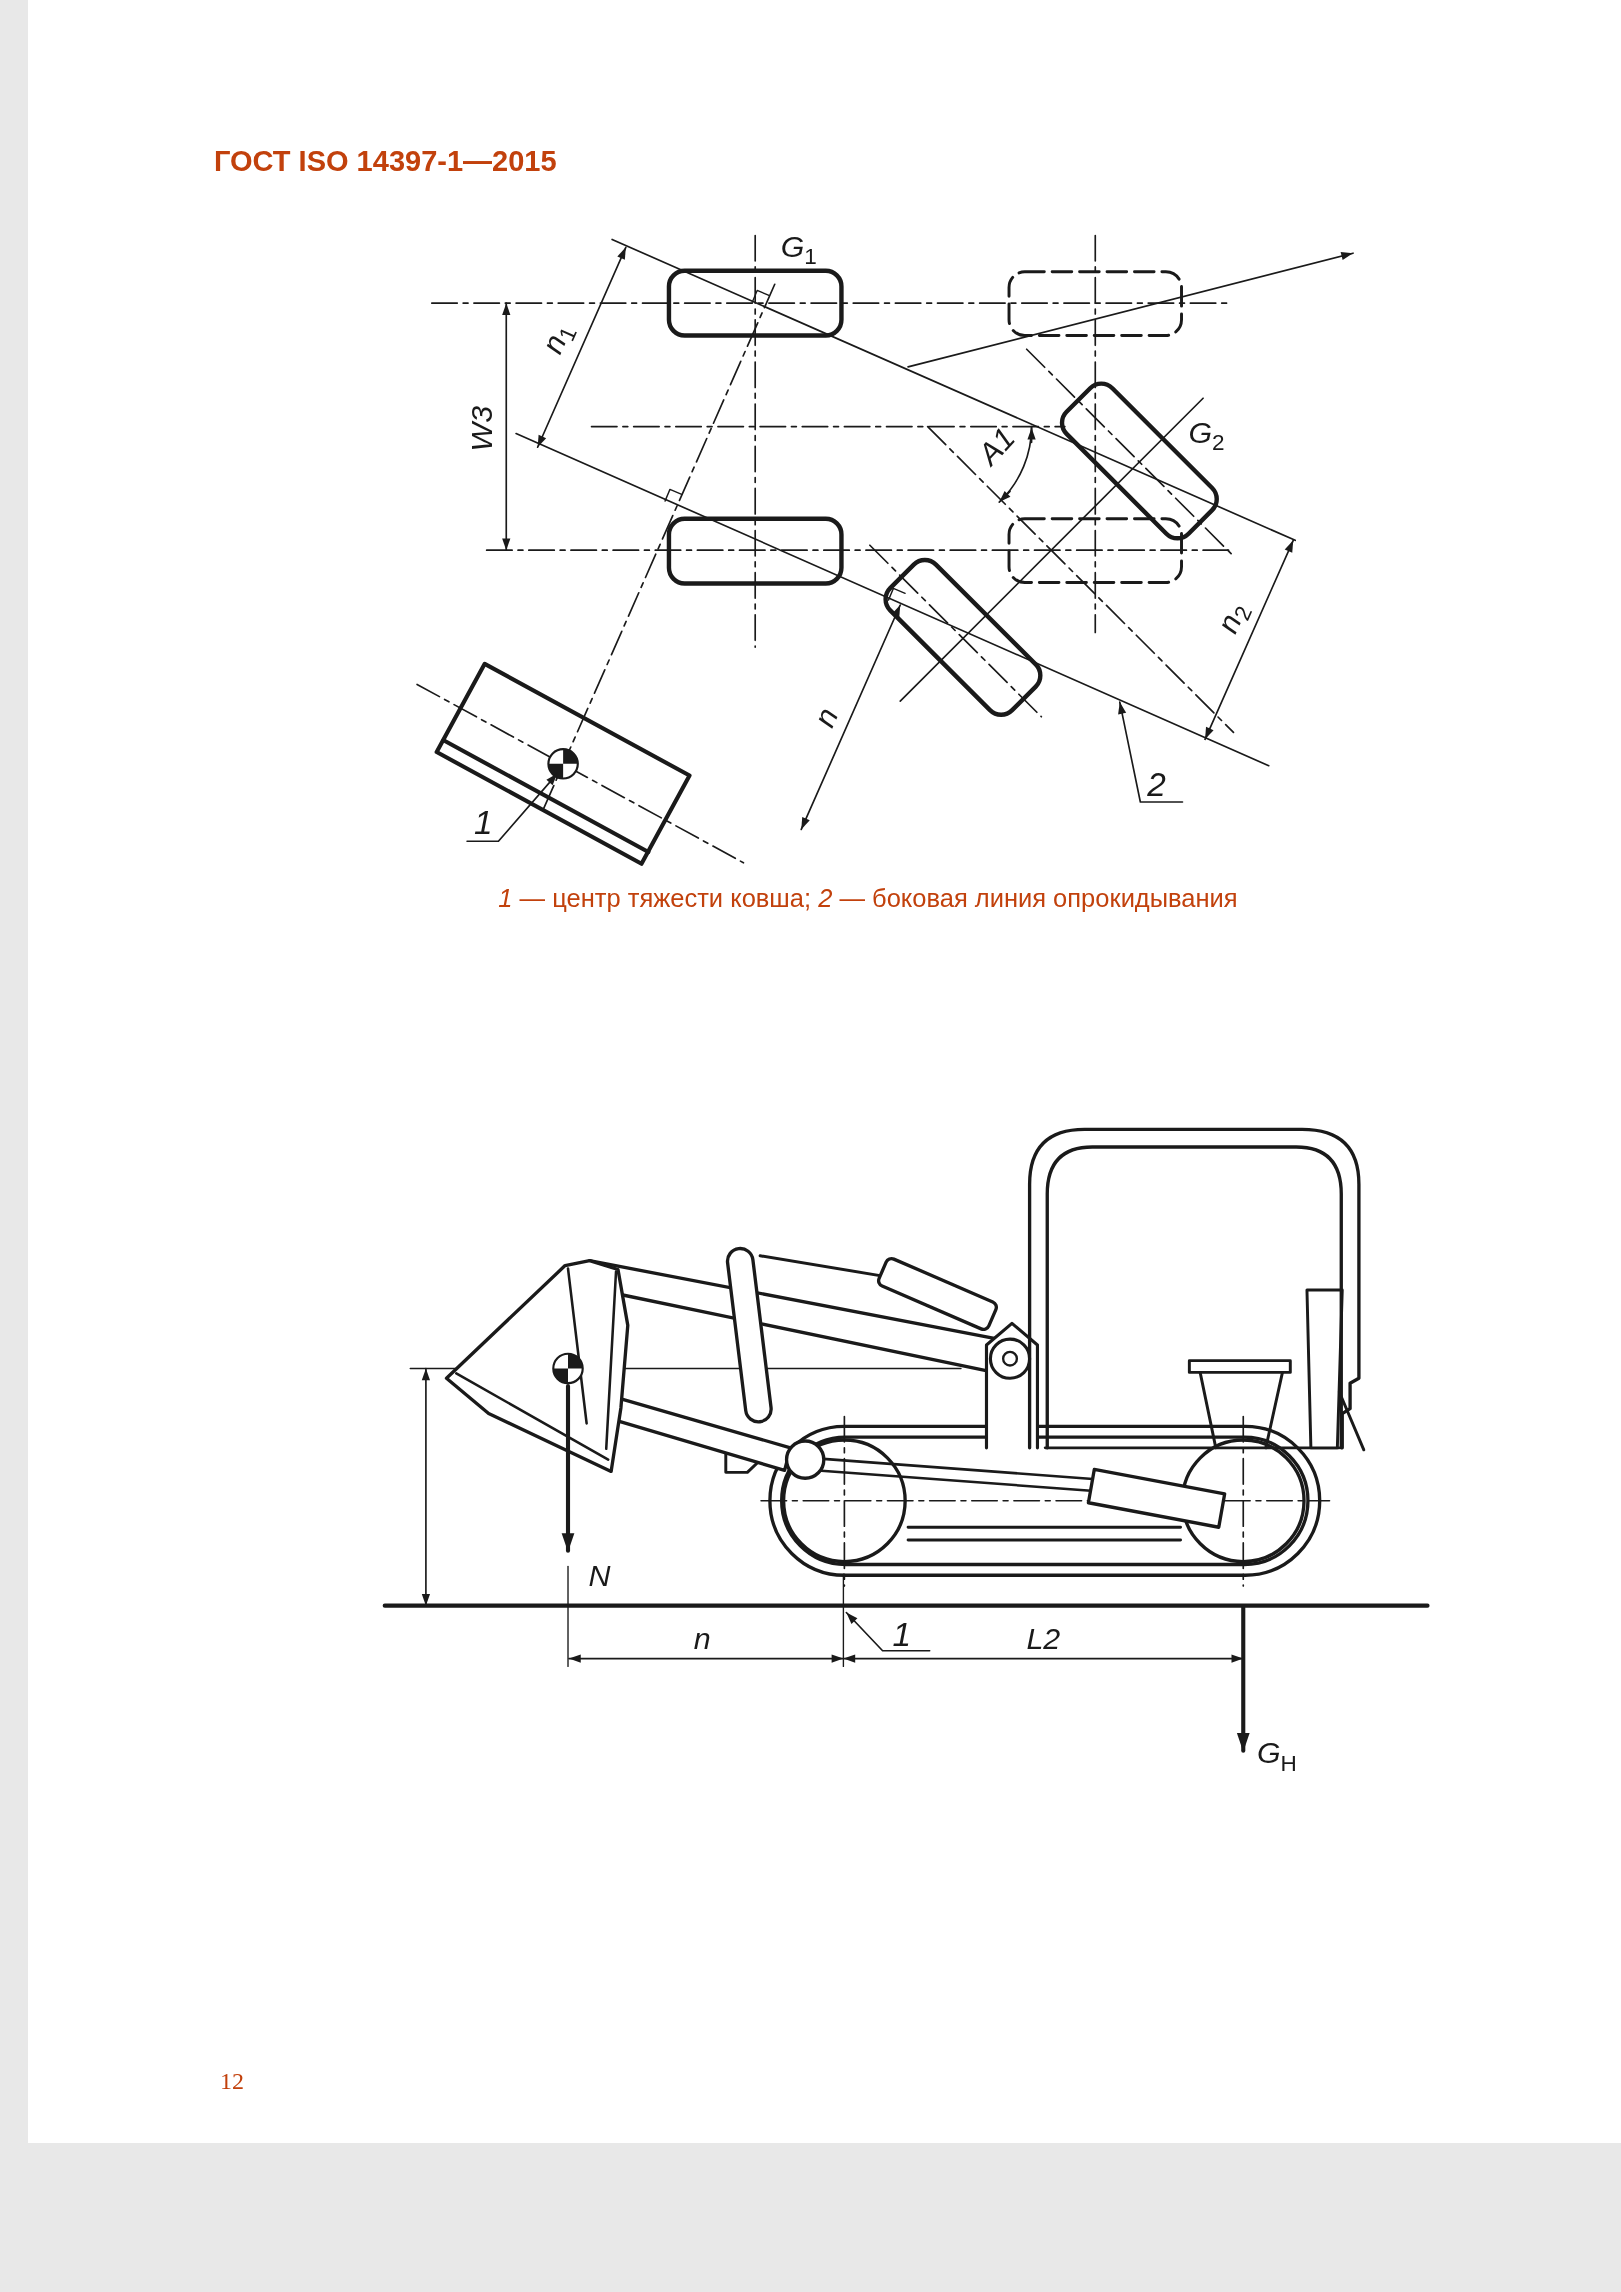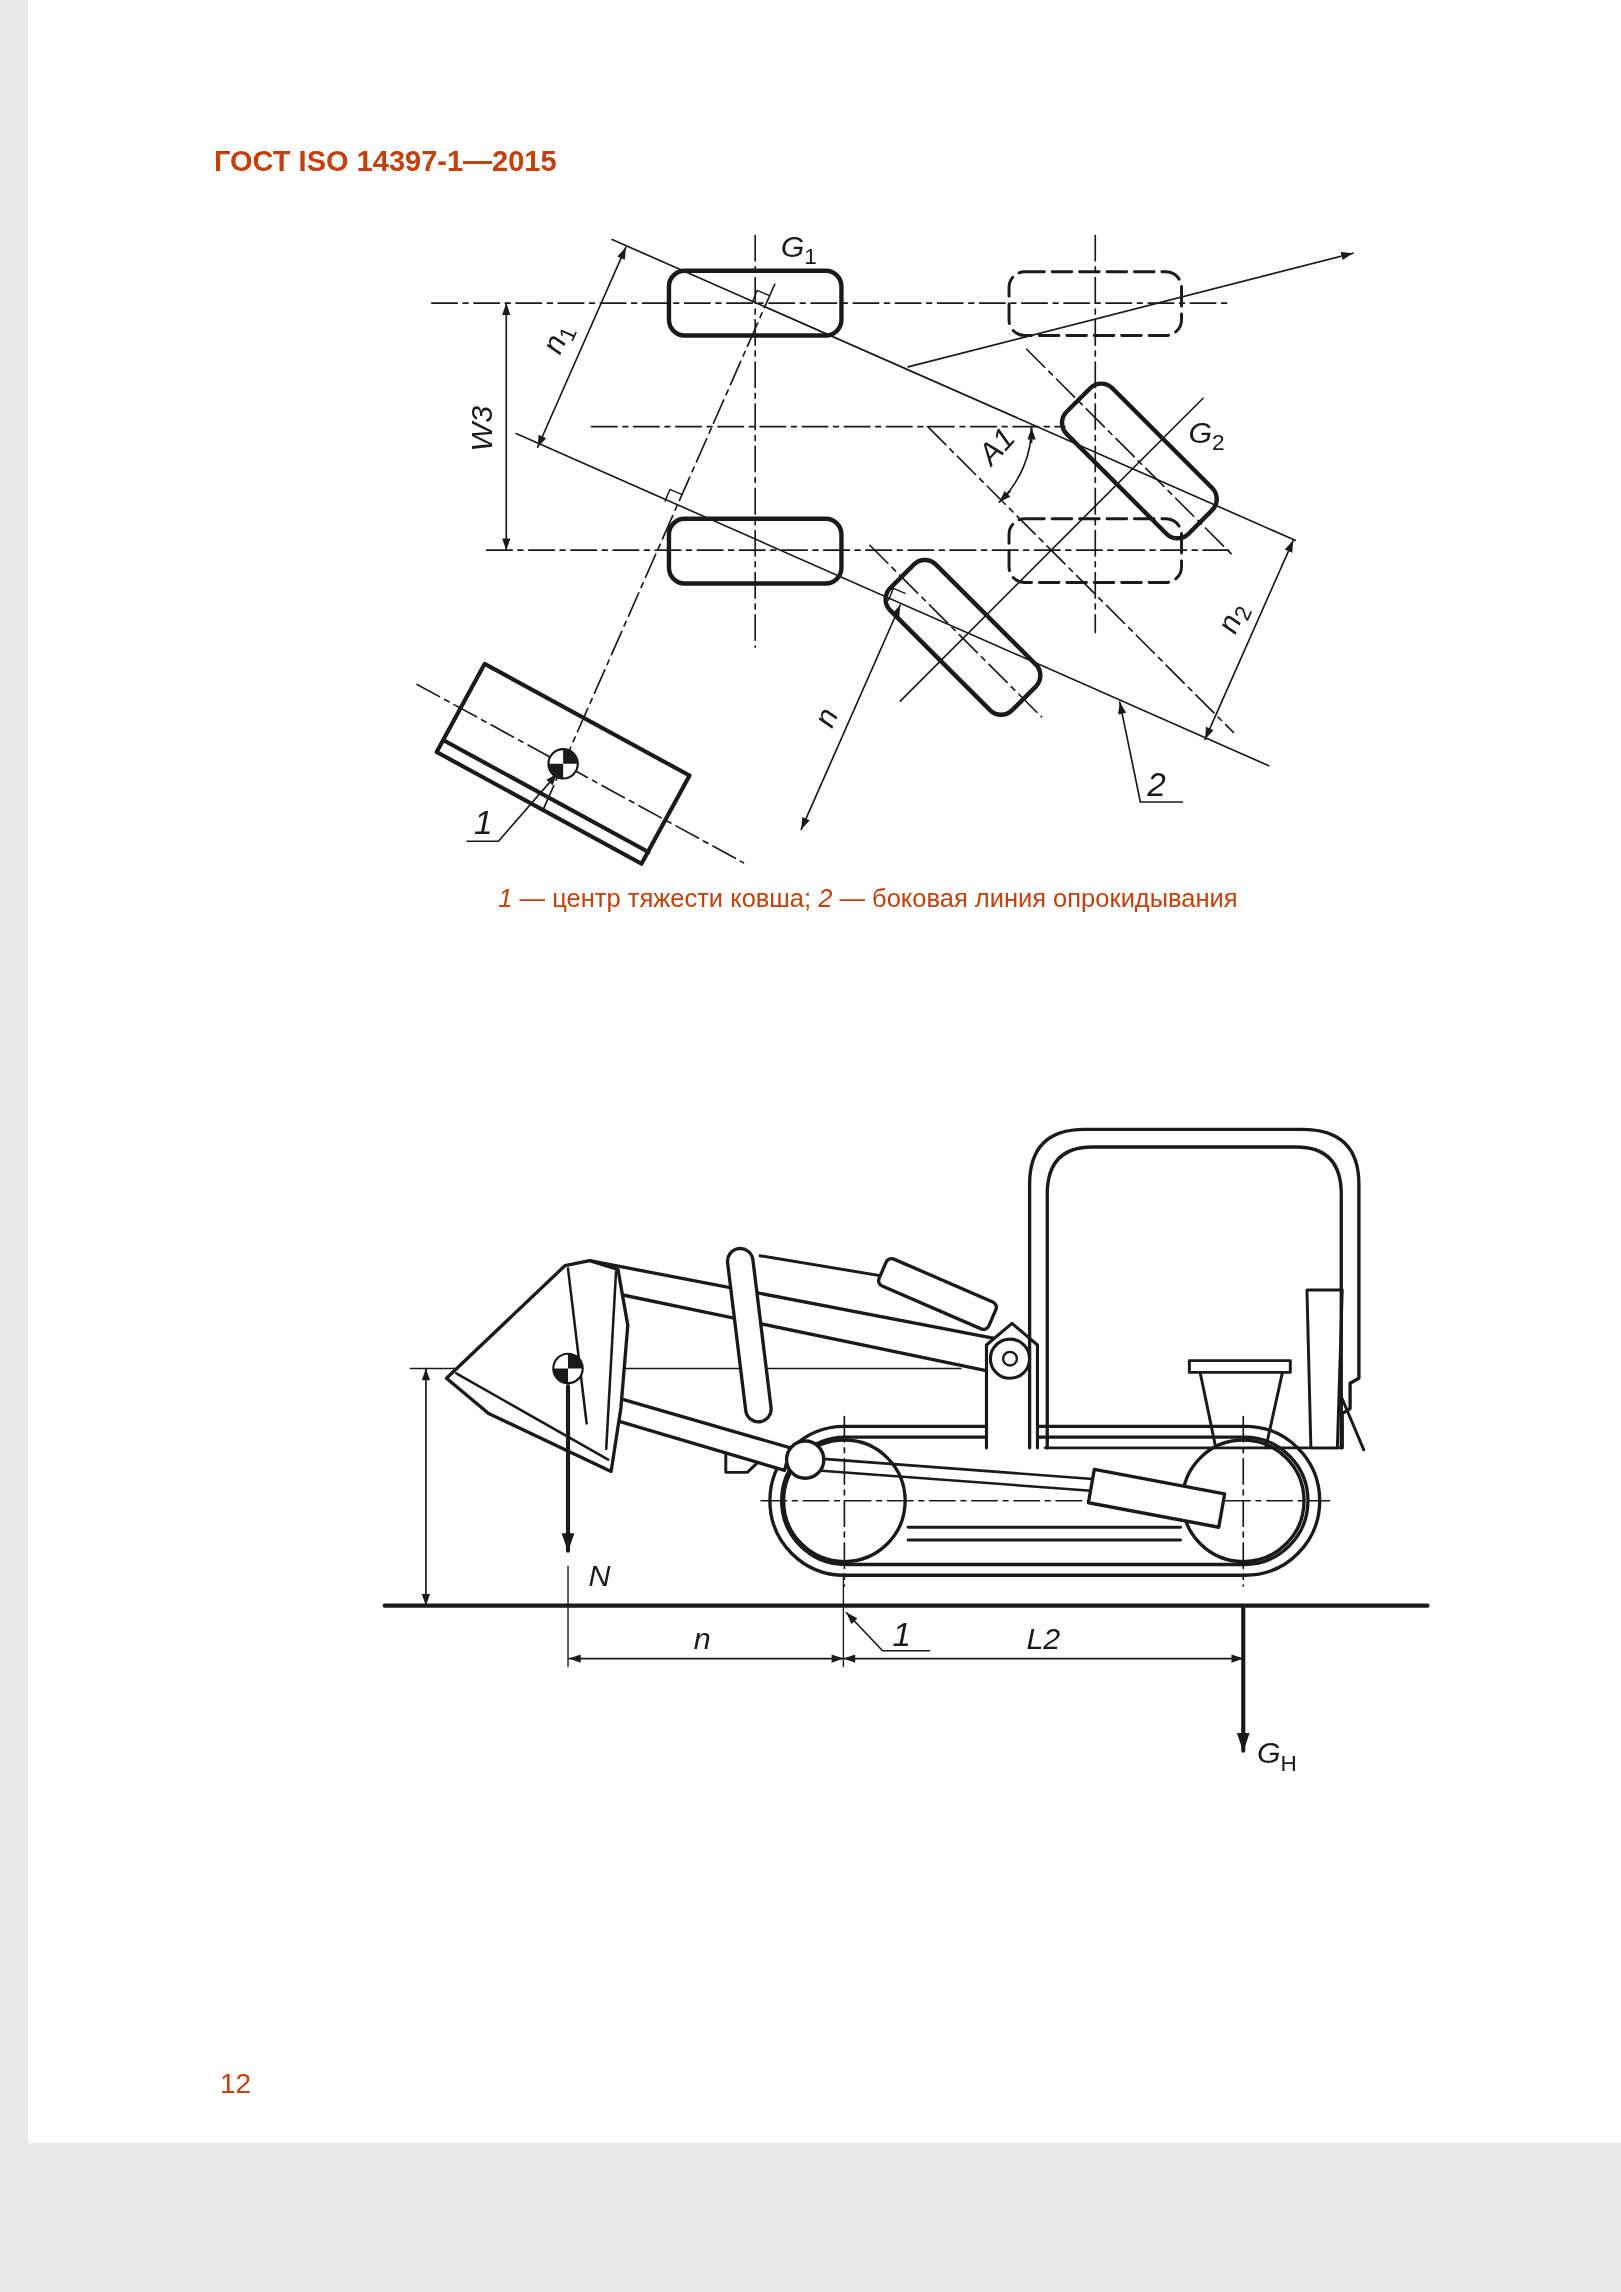--- a/index.html
+++ b/index.html
@@ -4,21 +4,21 @@
 <style>
   html,body{margin:0;padding:0;background:#e8e8e8;}
   #page{position:relative;width:1621px;height:2143px;background:#ffffff;
         font-family:"Liberation Sans", sans-serif;color:#c2410c;overflow:hidden;margin-left:28px;}
   #page-svg{position:absolute;left:0;top:0;}
   .hdr{position:absolute;left:186px;top:145px;font-size:29px;font-weight:bold;}
   .cap{position:absolute;left:59px;width:1562px;text-align:center;}
   .legend{font-size:25.5px;}
   .leg-num{font-style:italic;}
   .figtitle{font-size:27.4px;font-weight:bold;line-height:37px;}
-  .pagenum{position:absolute;left:192px;top:2068px;font-size:28px;}
+  .pagenum{position:absolute;left:192px;top:2068px;font-size:24px;font-family:Liberation Serif, serif;}
   svg text{fill:#1a1a1a;}
 </style>
 </head>
 <body>
 
 <div id="page">
 
   <div class="hdr">ГОСТ ISO 14397-1—2015</div>
 
   <svg id="page-svg" width="1621" height="2293" viewBox="0 0 1654 2339">

